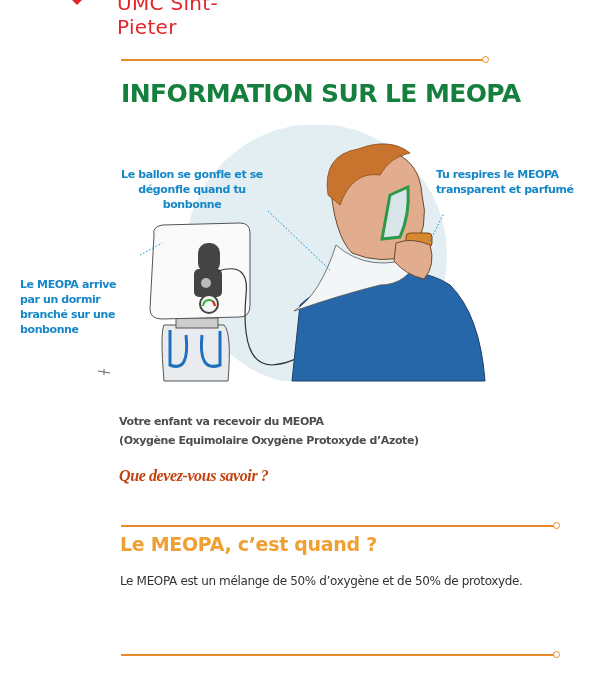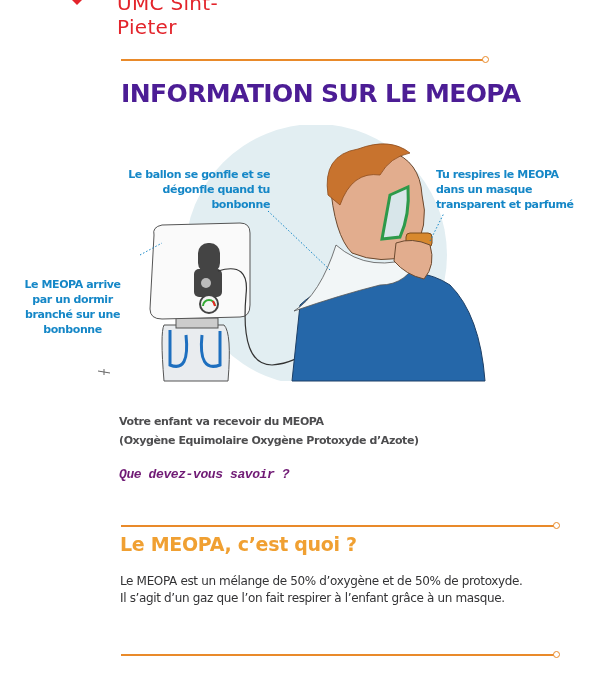--- a/index.html
+++ b/index.html
@@ -11,34 +11,34 @@
     .logo-text {
       left: 117px; top: -9px; font-size: 20px; color: #e3242b;
       font-family: "DejaVu Sans", sans-serif; letter-spacing: 0.3px;
     }
     .rule { height: 1.5px; background: #e98a2a; }
     .rule-dot {
       width: 5px; height: 5px; border: 1.5px solid #e98a2a; border-radius: 50%;
       background: #fff;
     }
     .page-title {
-      left: 121px; top: 79px; font-size: 25px; font-weight: bold; color: #4c1d95;
+      left: 121px; top: 79px; font-size: 25px; font-weight: bold; color: #15803d;
       font-family: "DejaVu Sans", sans-serif; letter-spacing: -0.6px; white-space: nowrap;
     }
     .callout {
       color: #1587c7; font-size: 11px; font-weight: bold; line-height: 15px;
       font-family: "DejaVu Sans", sans-serif; letter-spacing: -0.4px;
     }
     .intro {
       left: 119px; top: 412px; font-size: 11px; font-weight: bold; color: #4d4d4f;
       line-height: 19px; font-family: "DejaVu Sans", sans-serif; letter-spacing: -0.4px;
     }
     .question {
-      left: 119px; top: 467px; font-size: 13px; font-weight: bold; font-style: italic;
-      color: #701a75; font-family: Liberation Mono, monospace; letter-spacing: -0.4px;
+      left: 119px; top: 467px; font-size: 16px; font-weight: bold; font-style: italic;
+      color: #c2410c; font-family: Liberation Serif, serif; letter-spacing: -0.4px;
     }
     .section-title {
       left: 120px; top: 533px; font-size: 19px; font-weight: bold; color: #f0a032;
       font-family: "DejaVu Sans", sans-serif; letter-spacing: -0.3px; white-space: nowrap;
     }
     .section-body {
       left: 120px; top: 573px; width: 440px; font-size: 12px; color: #333335;
       line-height: 17px; font-family: "DejaVu Sans", sans-serif; letter-spacing: -0.35px;
     }
     .section-body div { white-space: nowrap; }
@@ -94,45 +94,43 @@
     <path d="M306 118 Q322 112 340 120 Q346 140 334 154 Q316 150 304 136 Z" fill="#e2ad8e" stroke="#6b4a30" stroke-width="1"></path>
 
     <line x1="50" y1="130" x2="72" y2="118" stroke="#1587c7" stroke-width="1" stroke-dasharray="1.5 2"></line>
     <line x1="178" y1="86" x2="240" y2="145" stroke="#1587c7" stroke-width="1" stroke-dasharray="1.5 2"></line>
     <line x1="340" y1="116" x2="354" y2="88" stroke="#1587c7" stroke-width="1" stroke-dasharray="1.5 2"></line>
 
     <path d="M8 246 L20 248 M14 244 L14 250" stroke="#666" stroke-width="1"></path>
   </svg>
 </div>
 
-<div class="abs callout" style="left:114px;top:167px;text-align:right;width:156px;">
+<div class="abs callout" style="left:114px;top:167px;text-align:center;width:156px;">
   <div>Le ballon se gonfle et se</div>
   <div>dégonfle quand tu bonbonne</div>
 </div>
 <div class="abs callout" style="left:436px;top:167px;text-align:left;width:160px;">
   <div>Tu respires le MEOPA</div>
-  <div>dans un masque</div>
   <div>transparent  et parfumé</div>
 </div>
-<div class="abs callout" style="left:20px;top:277px;text-align:center;width:105px;">
+<div class="abs callout" style="left:20px;top:277px;text-align:left;width:105px;">
   <div>Le MEOPA arrive</div>
   <div>par un dormir</div>
   <div>branché sur une</div>
   <div>bonbonne</div>
 </div>
 
 <div class="abs intro">
   <div>Votre enfant va recevoir du MEOPA</div>
   <div>(Oxygène Equimolaire Oxygène Protoxyde d’Azote)</div>
 </div>
 <div class="abs question">Que devez-vous savoir ?</div>
 
 <div class="abs rule" style="left:121px;top:525px;width:433px;"></div>
 <div class="abs rule-dot" style="left:553px;top:522px;"></div>
 
-<div class="abs section-title">Le MEOPA, c’est quoi ?</div>
+<div class="abs section-title">Le MEOPA, c’est quand ?</div>
 <div class="abs section-body">
   <div>Le MEOPA est un mélange de 50% d’oxygène et de 50% de protoxyde.</div>
-  <div>Il s’agit d’un gaz que l’on fait respirer à l’enfant grâce à un masque.</div>
 </div>
 
 <div class="abs rule" style="left:121px;top:654px;width:433px;"></div>
 <div class="abs rule-dot" style="left:553px;top:651px;"></div>
 
 </body></html>

